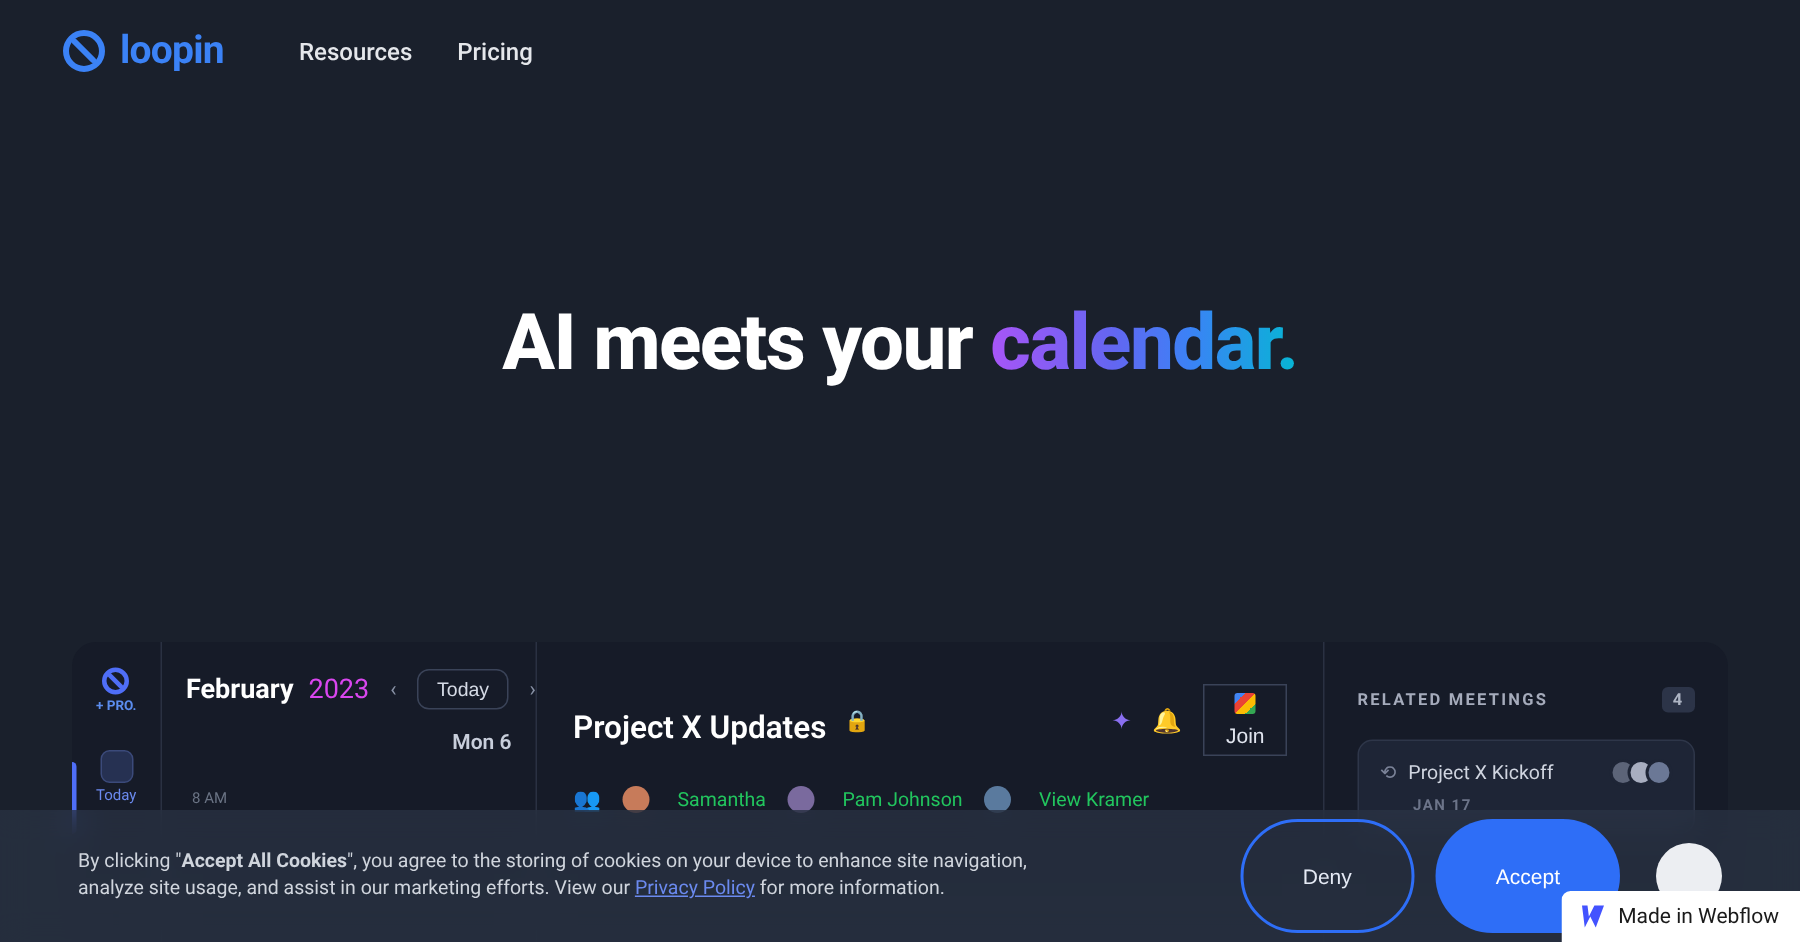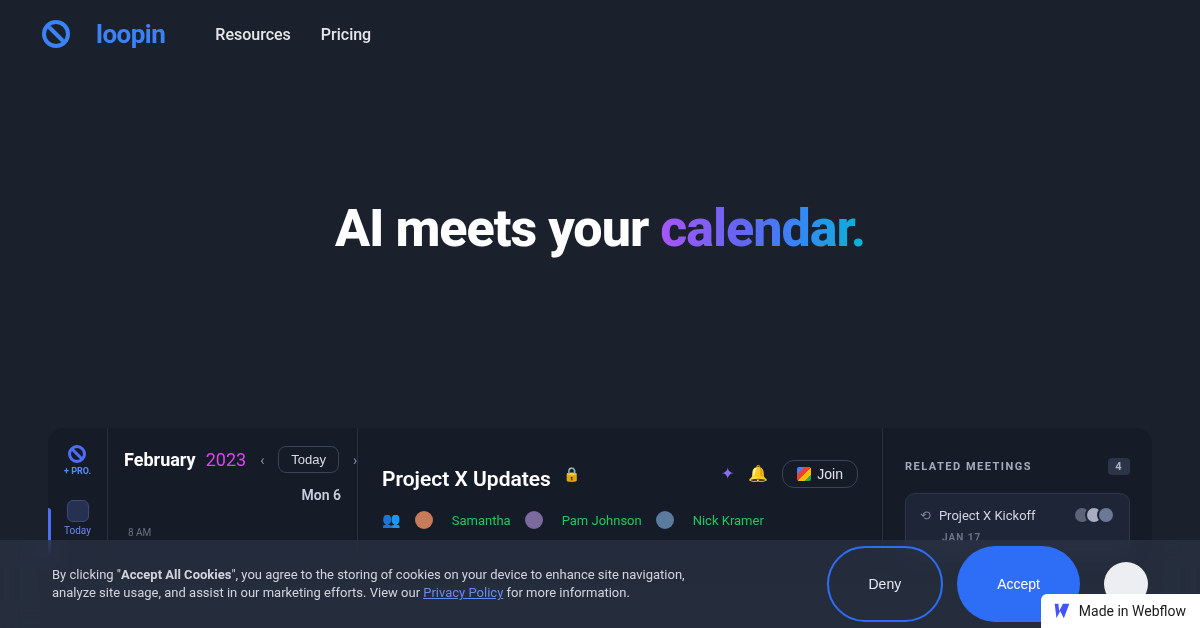--- a/index.html
+++ b/index.html
@@ -13,21 +13,21 @@
     }
     .header {
       display: flex;
       align-items: center;
       padding: 18px 40px;
       gap: 40px;
     }
     .logo-wrap {
       display: flex;
       align-items: center;
-      gap: 24px;
+      gap: 8px;
     }
     .logo-mark {
       width: 32px;
       height: 32px;
       display: flex;
       align-items: center;
       justify-content: center;
     }
     .logo-text {
       color: #3b82f6;
@@ -192,26 +192,27 @@
     .sparkle-icon, .bell-icon {
       color: #8f97ab;
       font-size: 16px;
     }
     .sparkle-icon { color: #8a6ff0; }
     .join-btn {
       border: 1px solid #3a4358;
       background: transparent;
       color: #e0e4ee;
       padding: 5px 14px;
-      border-radius: 12px;
+      border-radius: 0;
       font-size: 14px;
       display: flex;
       align-items: center;
       gap: 6px;
       cursor: pointer;
+      flex-direction: column;
     }
     .join-colors {
       width: 14px;
       height: 14px;
       background: linear-gradient(135deg,#4285f4 25%,#ea4335 25% 50%,#fbbc04 50% 75%,#34a853 75%);
       border-radius: 2px;
     }
     .attendees {
       display: flex;
       align-items: center;
@@ -448,21 +449,21 @@
       <span class="attendee">
           <span class="avatar-sm a1"></span>
           <span>Samantha</span>
         </span>
       <span class="attendee">
           <span class="avatar-sm a2"></span>
           <span>Pam Johnson</span>
         </span>
       <span class="attendee">
           <span class="avatar-sm a3"></span>
-          <span>Nick Kramer</span>
+          <span>View Kramer</span>
         </span>
     </div>
   </div>
 
   <div class="preview-right">
     <div class="related-header">
       <span>RELATED MEETINGS</span>
       <span class="related-count">4</span>
     </div>
     <div class="related-card">

